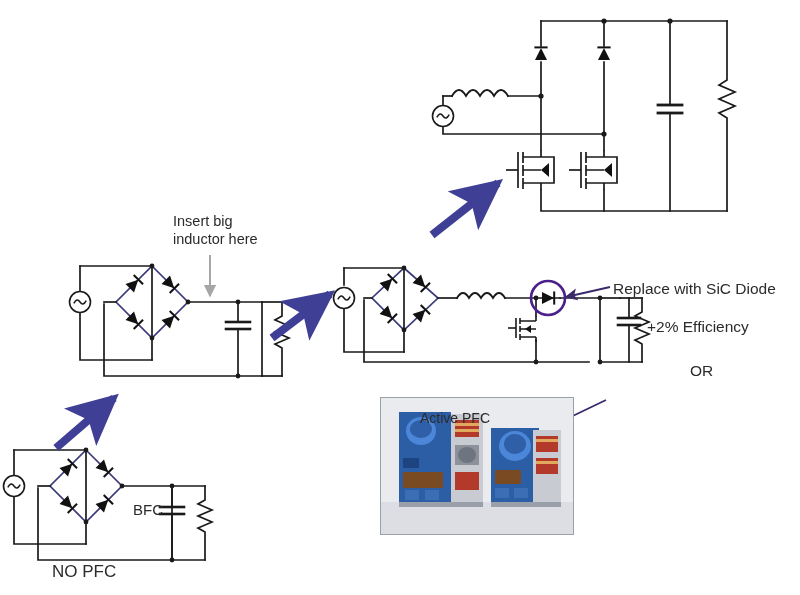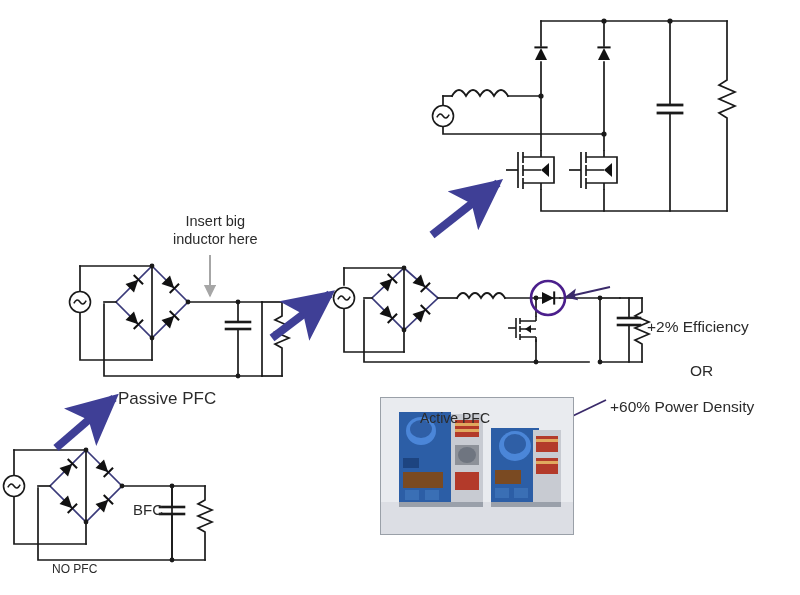--- a/index.html
+++ b/index.html
@@ -3,25 +3,25 @@
 <meta charset="utf-8">
 <title>PFC Topology Evolution</title>
 <style>
   html,body{margin:0;padding:0;background:#ffffff;}
   body{width:800px;height:595px;position:relative;overflow:hidden;
        font-family:"Liberation Sans",sans-serif;color:#231f20;}
   #stage{position:absolute;left:0;top:0;width:800px;height:595px;}
   svg.layer{position:absolute;left:0;top:0;width:800px;height:595px;}
   .lbl{position:absolute;white-space:nowrap;color:#2b2b2b;
        font-family:"Liberation Sans",sans-serif;}
-  .lbl-no-pfc{left:52px;top:562px;font-size:12px;}
+  .lbl-no-pfc{left:52px;top:562px;font-size:17px;}
   .lbl-passive{left:118px;top:389px;font-size:17px;}
   .lbl-active{left:420px;top:370px;font-size:14px;margin-top:40px;}
   .lbl-bridgeless{left:533px;top:231px;font-size:18px;}
-  .lbl-insert{left:173px;top:212px;font-size:14.5px;line-height:18px;text-align:center;}
+  .lbl-insert{left:173px;top:212px;font-size:14.5px;line-height:18px;text-align:left;}
   .lbl-replace{left:613px;top:280px;font-size:15.5px;}
   .lbl-eff{left:630px;top:318px;font-size:15.5px;margin-left:17px;}
   .lbl-or{left:690px;top:362px;font-size:15.5px;}
   .lbl-density{left:610px;top:398px;font-size:15.5px;}
   .lbl-freq{left:404px;top:535px;font-size:16px;}
   #photo{position:absolute;left:380px;top:397px;width:192px;height:136px;
          border:1px solid #9aa0a8;background:#e7e9ee;overflow:hidden;}
 </style>
 </head>
 <body>
@@ -329,33 +329,32 @@
         <rect x="114" y="72" width="26" height="14" fill="#7a4a22"></rect>
         <rect x="114" y="90" width="14" height="10" fill="#3a6fb5"></rect>
         <rect x="133" y="90" width="14" height="10" fill="#3a6fb5"></rect>
         <rect x="110" y="104" width="70" height="5" fill="#9aa0aa"></rect>
       </g>
     </svg>
   </div>
 
   <div class="lbl lbl-no-pfc">NO PFC</div>
 
-  <div class="lbl lbl-passive">Passive PFC</div>
 
   <div class="lbl lbl-active">Active PFC</div>
 
 
   <div class="lbl lbl-insert">
     <div>Insert big</div>
     <div>inductor here</div>
   </div>
 
   <div class="lbl" style="left:133px;top:501px;font-size:15px;">BFC</div>
 
+  <div class="lbl lbl-replace">Replace with SiC Diode</div>
 
   <div class="lbl lbl-eff">+2% Efficiency</div>
 
   <div class="lbl lbl-or">OR</div>
 
-  <div class="lbl lbl-density">+60% Power Density</div>
 
 
 </div>
 
 </body></html>

